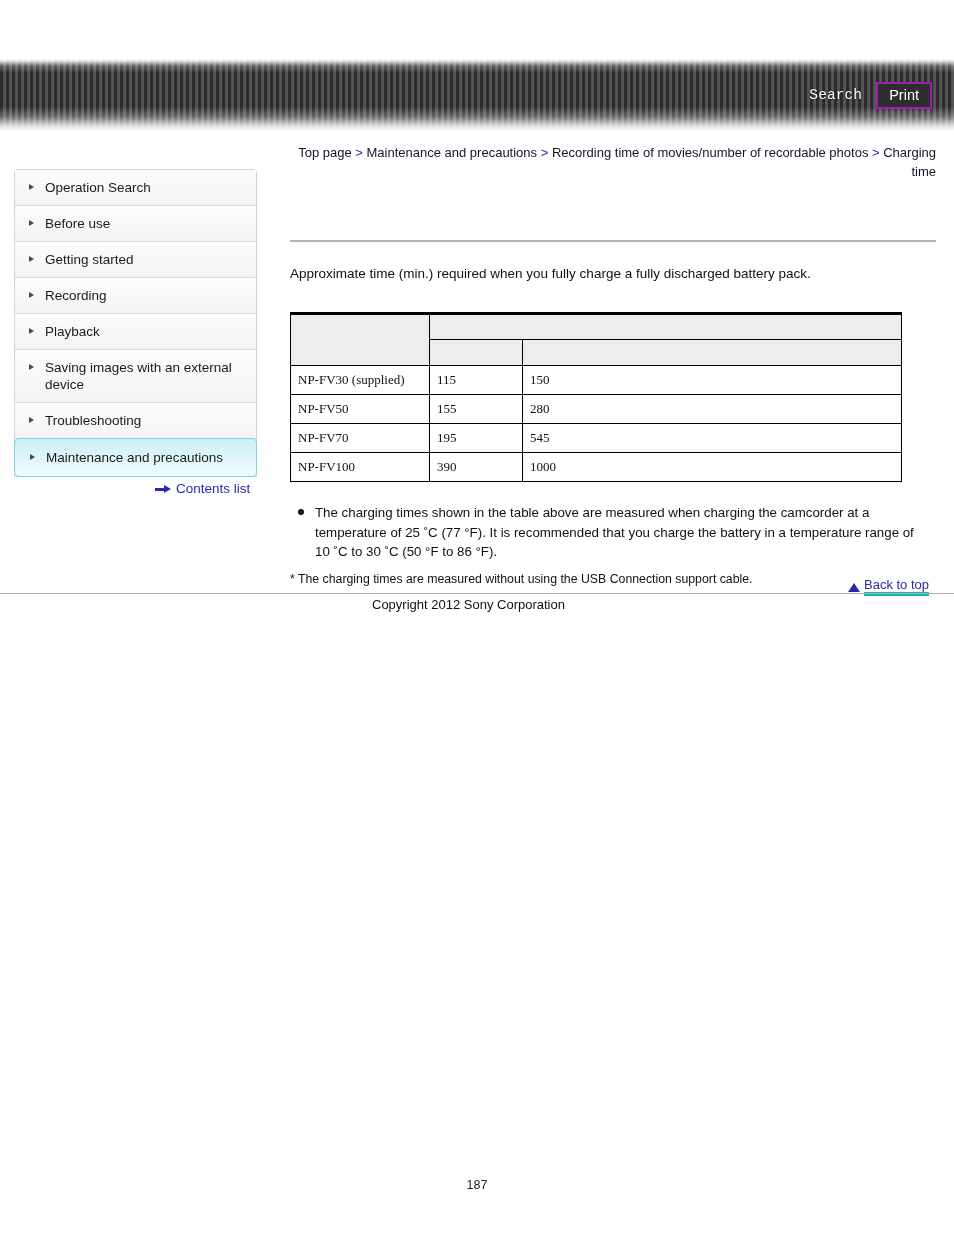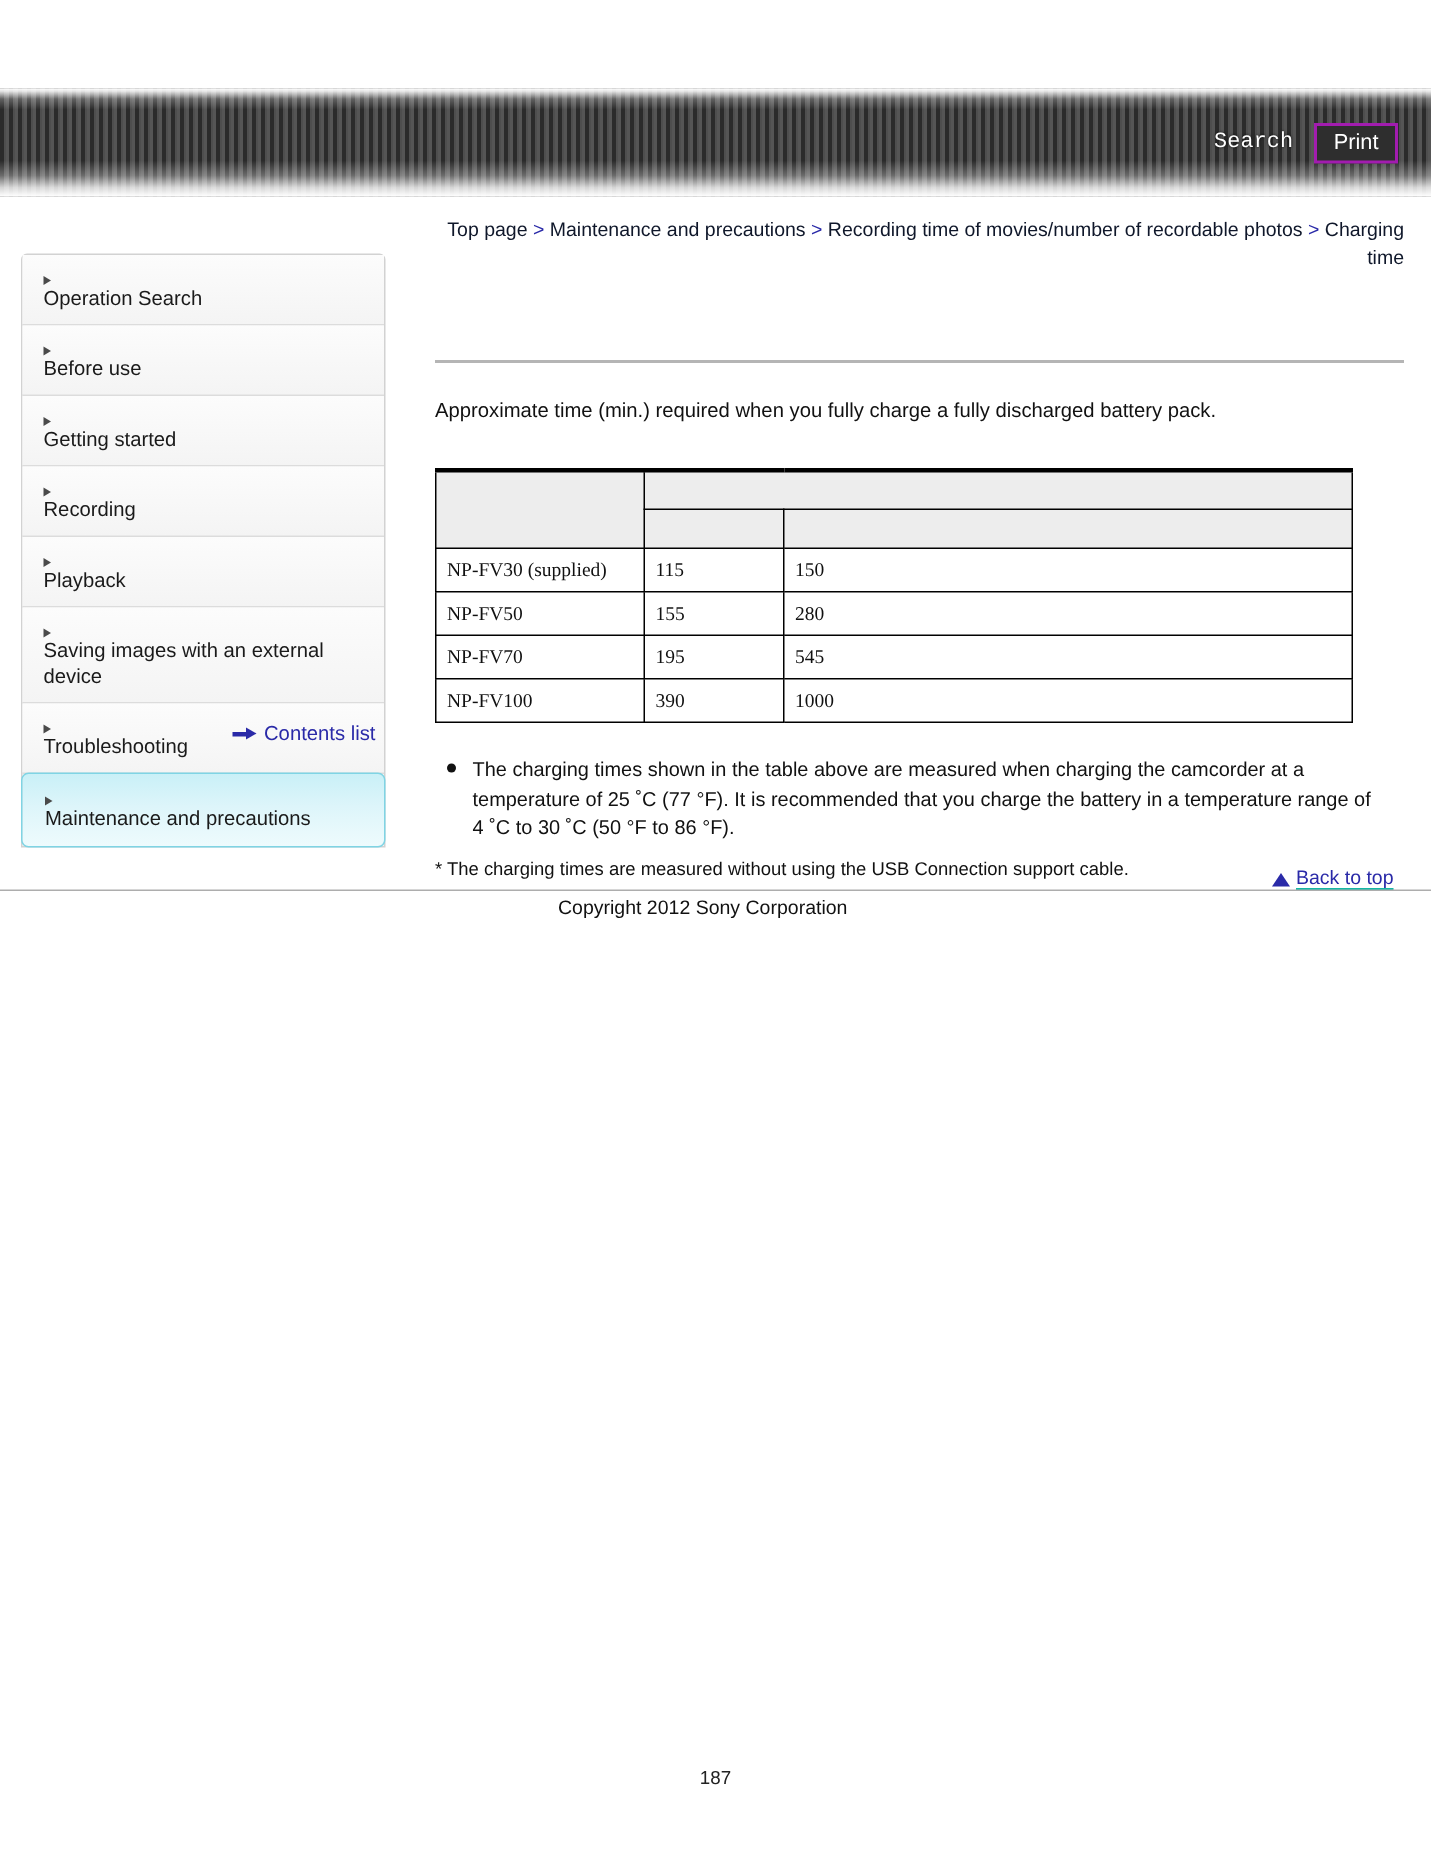--- a/index.html
+++ b/index.html
@@ -99,21 +99,20 @@
   }
   .side-item {
     position: relative;
     display: flex;
     align-items: flex-start;
     padding: 9px 10px 9px 14px;
     border-bottom: 1px solid #dcdcdc;
     background: linear-gradient(to bottom, #fcfcfc 0%, #f4f4f4 100%);
     box-sizing: border-box;
     min-height: 31px;
-    flex-direction: column;
   }
   .side-item:last-child {
     border-bottom: none;
   }
   .side-item .tri {
     flex: 0 0 auto;
     width: 0;
     height: 0;
     border-left: 5px solid #4a4a4a;
     border-top: 3.5px solid transparent;
@@ -271,21 +270,21 @@
     height: 0;
     border-left: 6px solid transparent;
     border-right: 6px solid transparent;
     border-bottom: 9px solid #2a2aa8;
     flex: 0 0 auto;
     margin-top: 1px;
   }
   .back-label {
     font-size: 13px;
     color: #2a2aa8;
-    border-bottom: 2px solid #14b8a6;
+    border-bottom: 4px solid #14b8a6;
     line-height: 15px;
   }
   .footer-rule {
     position: absolute;
     left: 0;
     top: 593px;
     width: 954px;
     height: 1px;
     background: #adadad;
   }
@@ -406,21 +405,21 @@
         <td class="body-cell">NP-FV100</td>
         <td class="body-cell">390</td>
         <td class="body-cell">1000</td>
       </tr>
     </tbody>
   </table>
 
   <div class="notes">
     <div class="bullet-row">
       <span class="bullet-dot"></span>
-      <span class="bullet-text">The charging times shown in the table above are measured when charging the camcorder at a temperature of 25 ˚C (77 °F). It is recommended that you charge the battery in a temperature range of 4 ˚C to 30 ˚C (50 °F to 86 °F).</span>
+      <span class="bullet-text">The charging times shown in the table above are measured when charging the camcorder at a temperature of 25 ˚C (77 °F). It is recommended that you charge the battery in a temperature range of 10 ˚C to 30 ˚C (50 °F to 86 °F).</span>
     </div>
     <div class="footnote">* The charging times are measured without using the USB Connection support cable.</div>
   </div>
 </main>
 
 <div class="back-to-top">
   <span class="uptri-icon"></span>
   <span class="back-label">Back to top</span>
 </div>
 <div class="footer-rule"></div>

